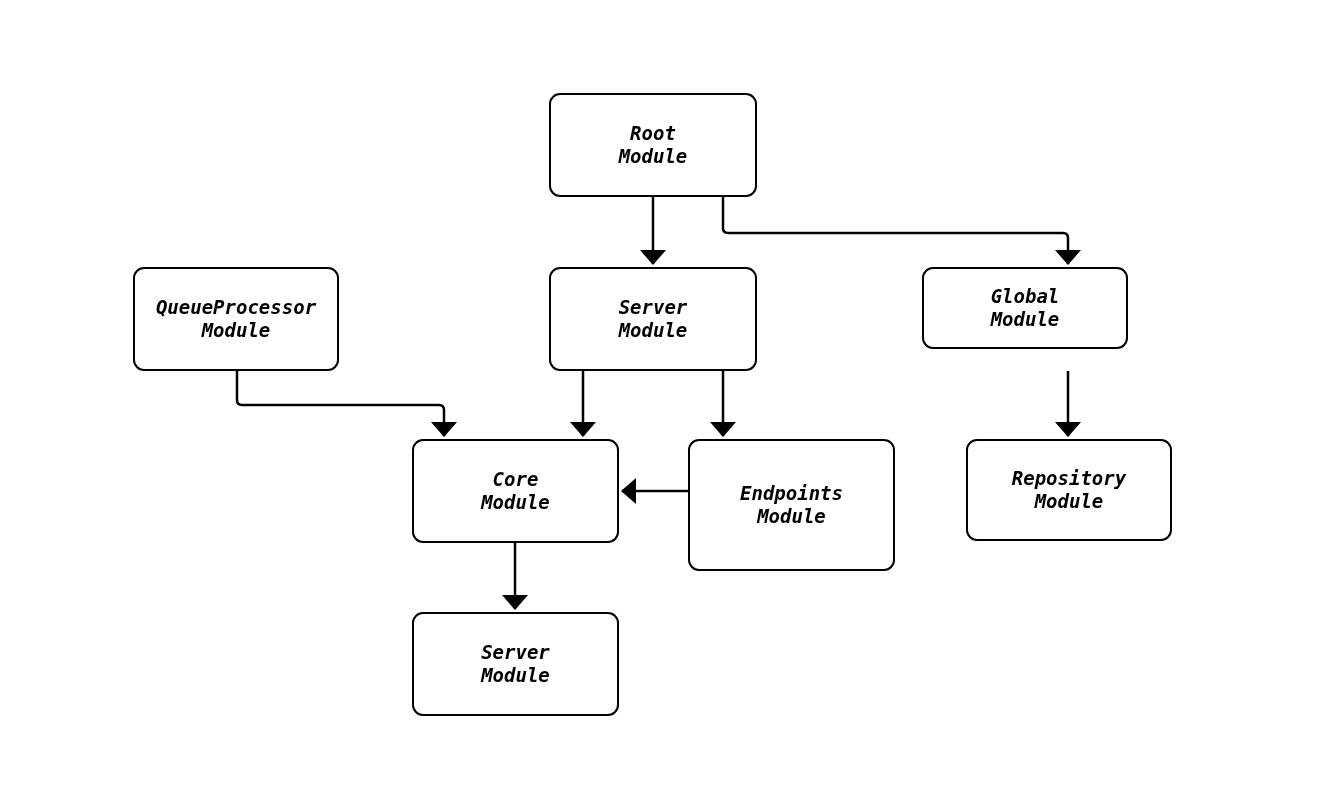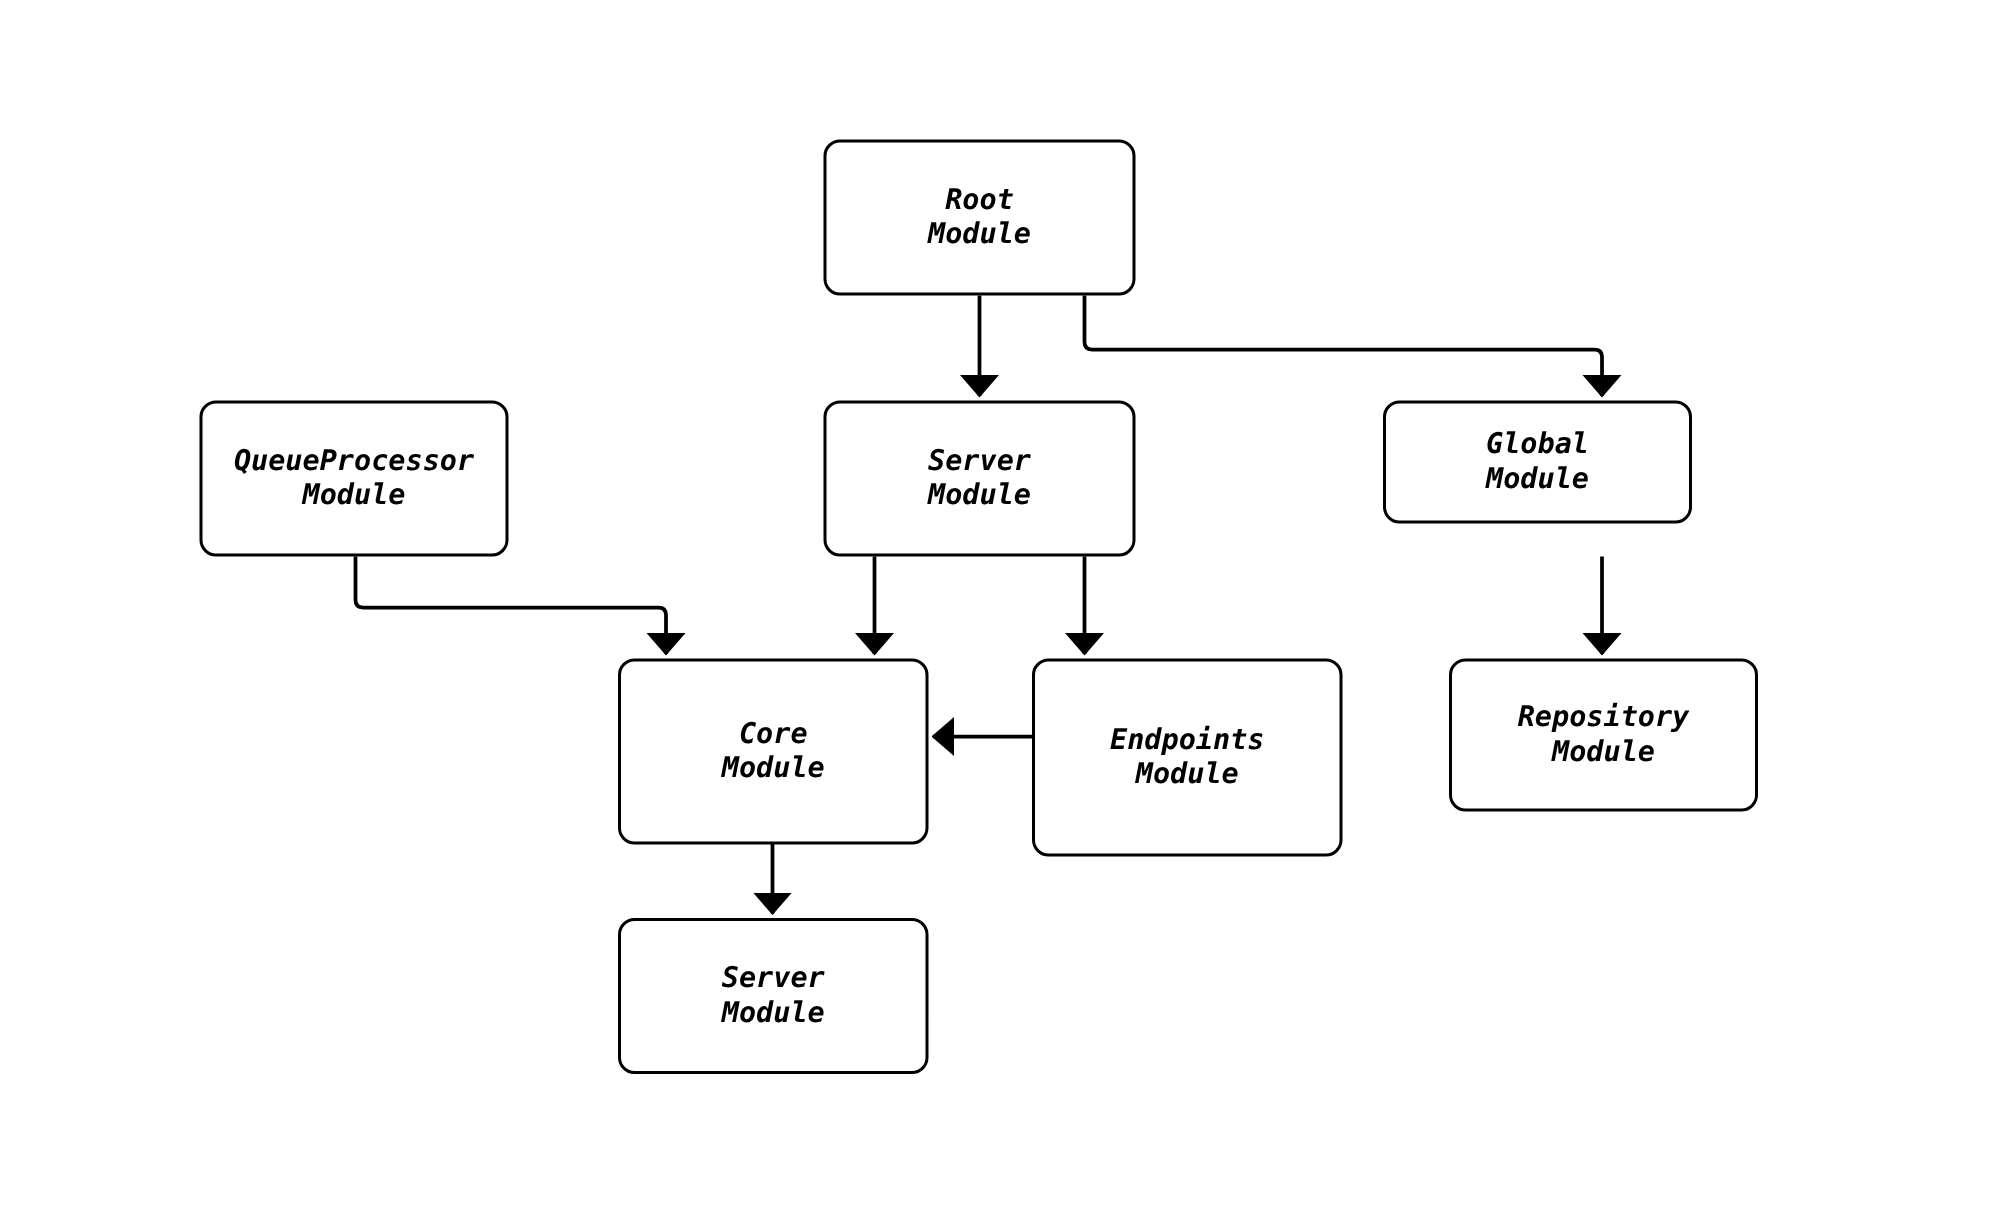--- a/index.html
+++ b/index.html
@@ -80,21 +80,21 @@
         <div class="label-line">Module</div>
       </div>
       <div class="node" style="left: 549px; top: 267px; width: 208px; height: 104px;">
         <div class="label-line">Server</div>
         <div class="label-line">Module</div>
       </div>
       <div class="node" style="left: 922px; top: 267px; width: 206px; height: 82px;">
         <div class="label-line">Global</div>
         <div class="label-line">Module</div>
       </div>
-      <div class="node" style="left: 412px; top: 439px; width: 207px; height: 124px;">
+      <div class="node" style="left: 412px; top: 439px; width: 207px; height: 104px;">
         <div class="label-line">Core</div>
         <div class="label-line">Module</div>
       </div>
       <div class="node" style="left: 688px; top: 439px; width: 207px; height: 132px;">
         <div class="label-line">Endpoints</div>
         <div class="label-line">Module</div>
       </div>
       <div class="node" style="left: 966px; top: 439px; width: 206px; height: 102px;">
         <div class="label-line">Repository</div>
         <div class="label-line">Module</div>

